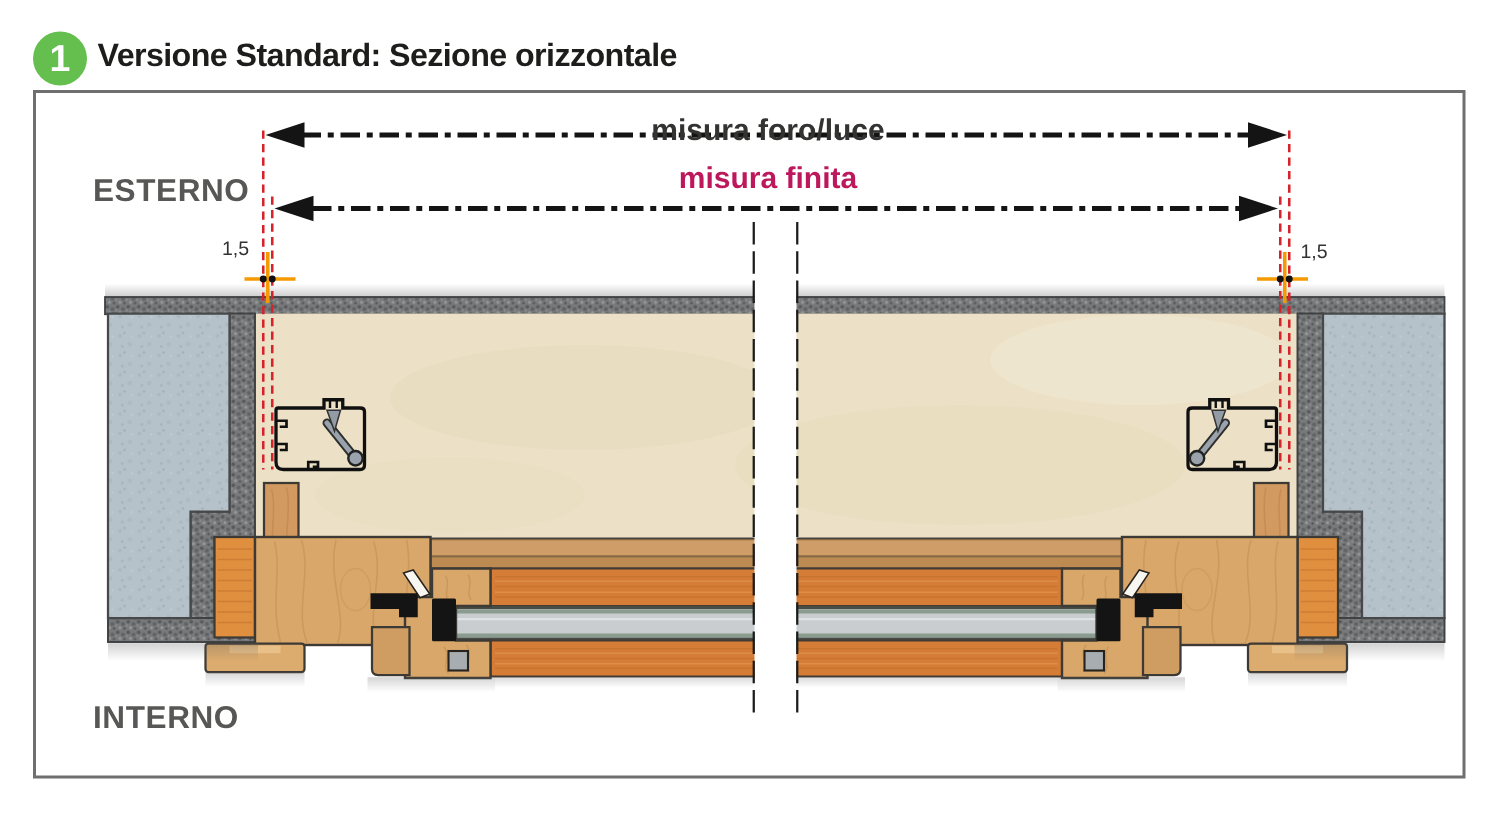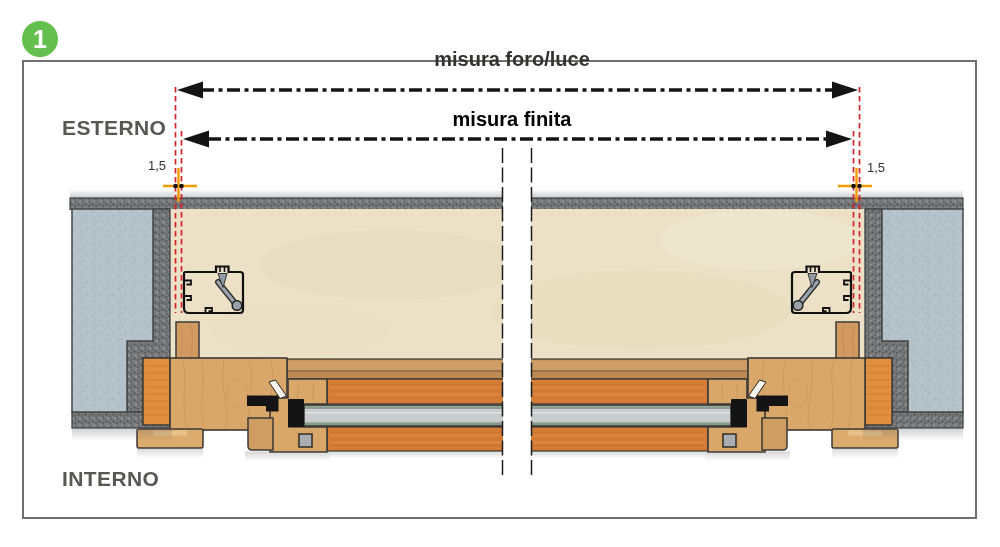--- a/index.html
+++ b/index.html
@@ -4,21 +4,21 @@
 <style>
   html,body{margin:0;padding:0;background:#fff;}
   .stage{position:relative;width:1000px;height:547px;background:#fff;font-family:"Liberation Sans",sans-serif;overflow:hidden;}
   .panel-box{position:absolute;left:22px;top:60px;width:955px;height:459px;border:2px solid #706f6f;box-sizing:border-box;}
   .badge{position:absolute;left:22px;top:21px;width:36px;height:36px;border-radius:50%;color:#fff;font-weight:bold;font-size:25px;display:flex;align-items:center;justify-content:center;}
   .title{position:absolute;left:65px;top:25px;font-size:21.5px;font-weight:bold;letter-spacing:-0.4px;}
   .side-label{position:absolute;font-size:21px;font-weight:bold;letter-spacing:0.4px;}
   .esterno{left:62px;top:116px;}
   .interno{left:62px;top:467px;}
   .dim-label{position:absolute;transform:translateX(-50%);font-size:20px;font-weight:bold;}
-  .dim1{left:512px;top:48px;}
+  .dim1{left:512px;top:76px;}
   .dim2{left:512px;top:108px;}
   .offset{position:absolute;font-size:13px;}
   .off-l{left:128px;top:158px;width:38px;text-align:right;}
   .off-r{left:867px;top:160px;}
   svg.draw{position:absolute;left:0;top:0;}
 </style>
 </head>
 <body>
 
 <div class="stage">
@@ -142,19 +142,20 @@
 
     <rect x="503" y="148" width="28" height="330" fill="#ffffff"></rect>
     <path d="M502.5,148 V478" stroke="#1c1c1c" stroke-width="1.5" stroke-dasharray="15 4.5" fill="none"></path>
     <path d="M531.5,148 V478" stroke="#1c1c1c" stroke-width="1.5" stroke-dasharray="15 4.5" fill="none"></path>
 
     <path d="M201,90 H834" stroke-width="3.4" stroke-dasharray="13 4.5 4 4.5" fill="none" stroke="#141414"></path>
     <path d="M208,139 H827" stroke-width="3.4" stroke-dasharray="13 4.5 4 4.5" fill="none" stroke="#141414"></path>
   </svg>
 
   <div class="badge" style="background: rgb(101, 191, 78);">1</div>
+  <div class="title" style="color: rgb(29, 29, 27);">Versione Standard: Sezione orizzontale</div>
   <div class="side-label interno" style="color: rgb(87, 87, 86);">INTERNO</div>
   <div class="side-label esterno" style="color: rgb(87, 87, 86);">ESTERNO</div>
   <div class="dim-label dim1" style="color: rgb(51, 51, 50);">misura foro/luce</div>
-  <div class="dim-label dim2" style="color: #000000;">misura finita</div>
+  <div class="dim-label dim2" style="color: #be185d;">misura finita</div>
   <div class="offset off-l" style="color: rgb(51, 51, 50);">1,5</div>
   <div class="offset off-r" style="color: rgb(51, 51, 50);">1,5</div>
 </div>
 
 </body></html>

